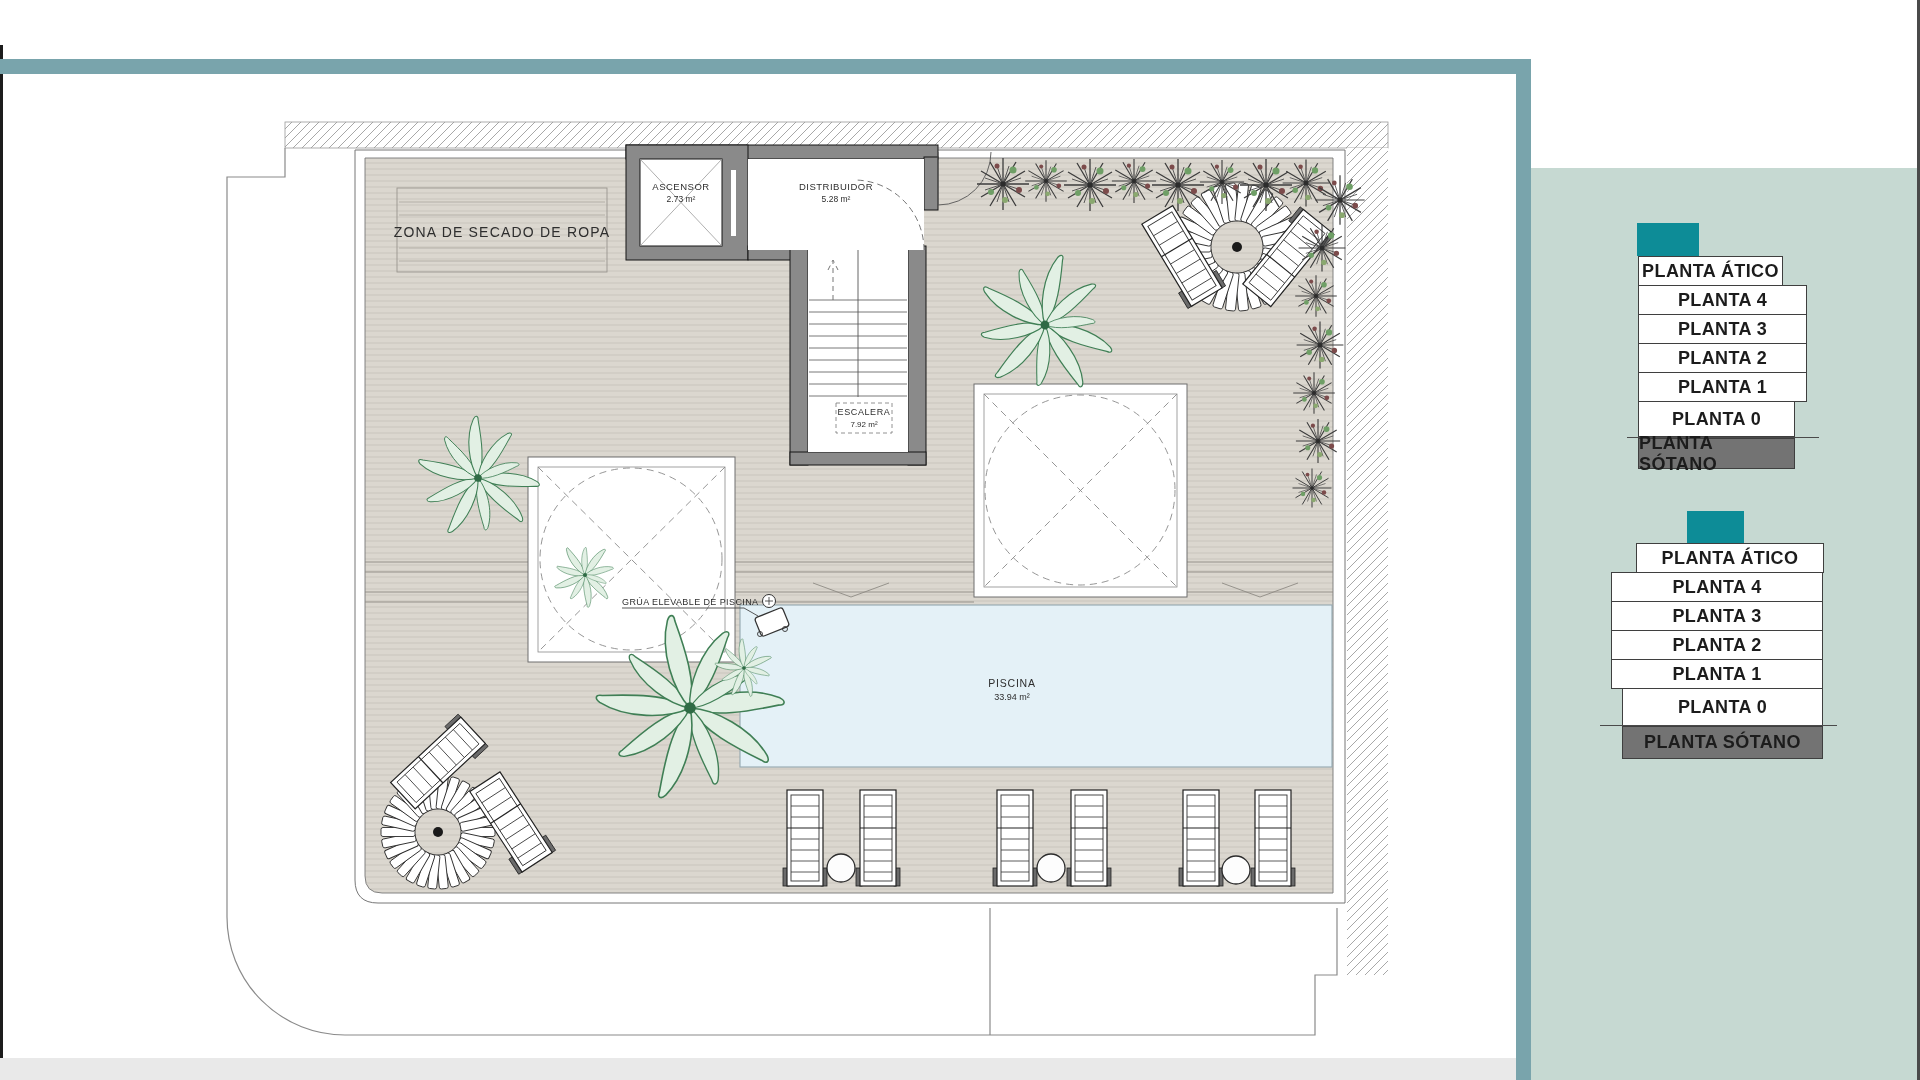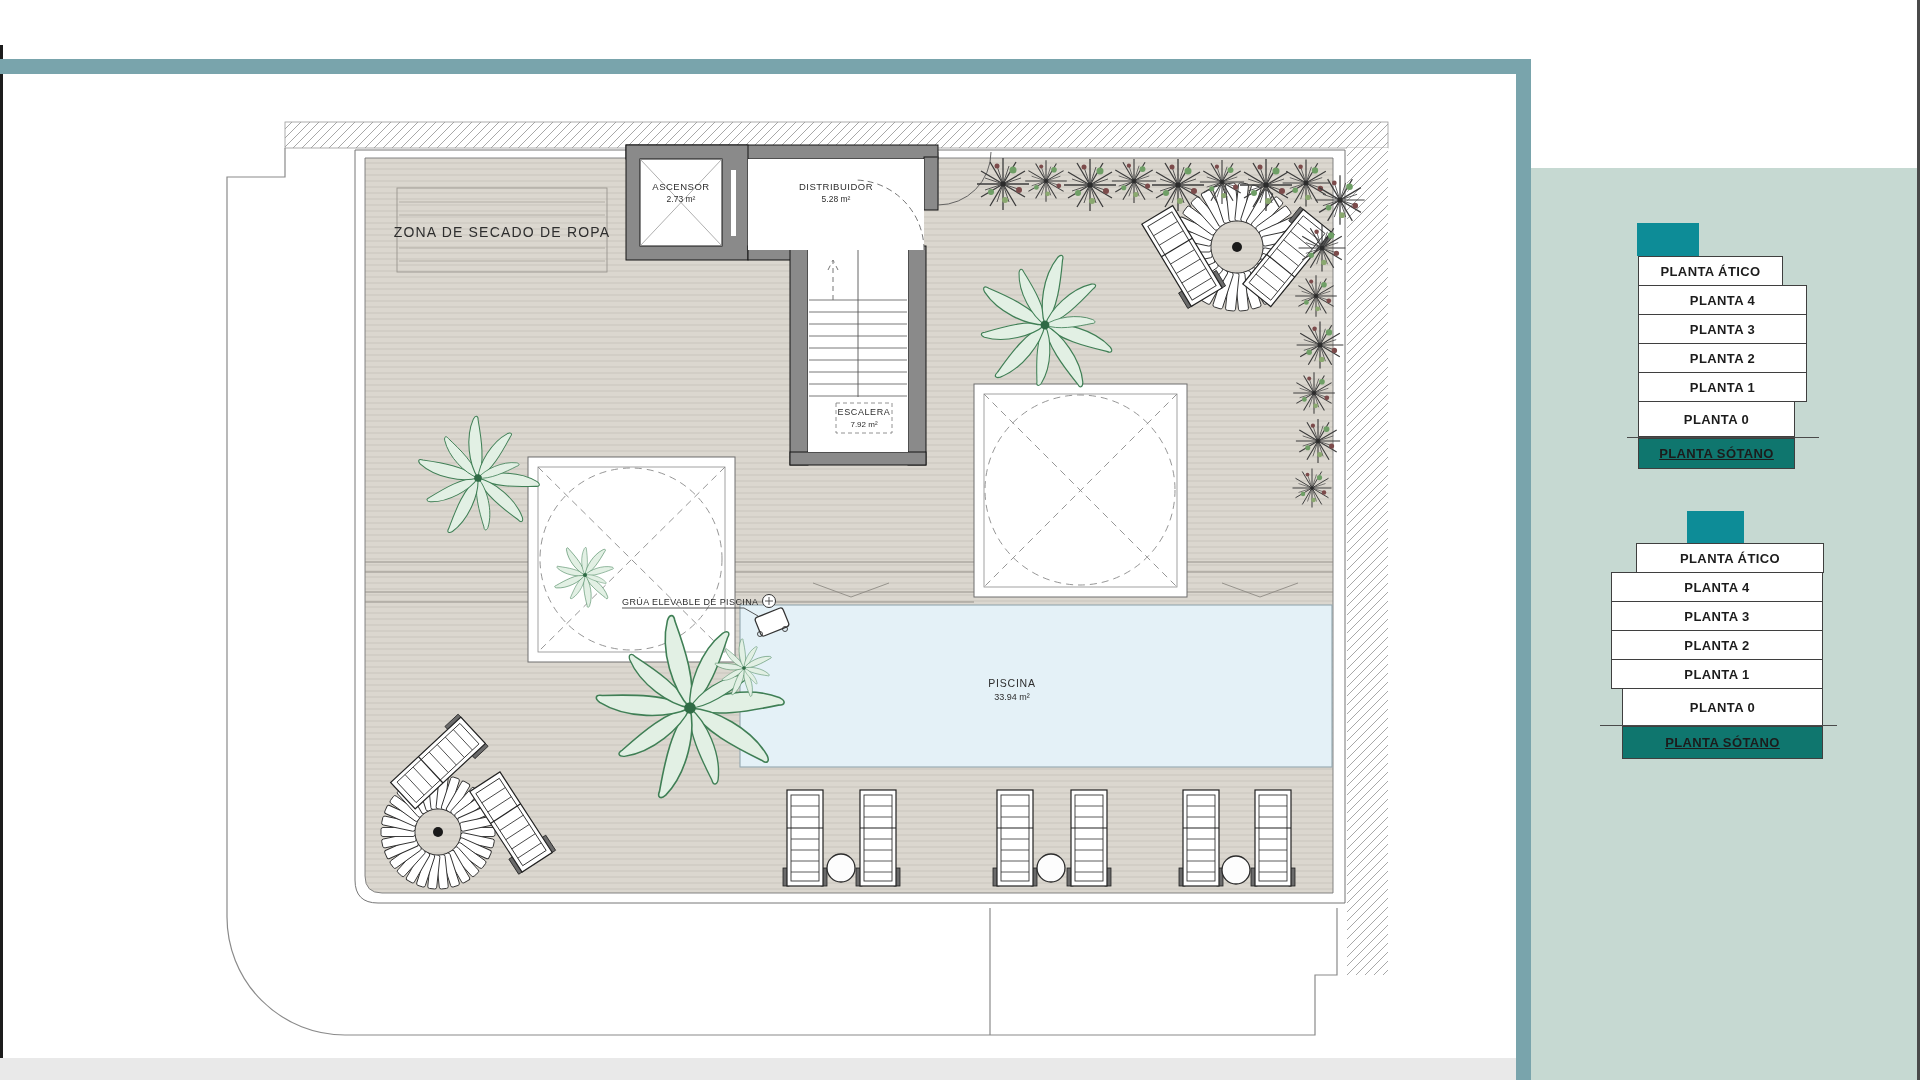--- a/index.html
+++ b/index.html
@@ -9,22 +9,22 @@
   
   .edge-line-left{left:0;top:45px;width:3px;height:1035px;background:#1c1c1c;}
   .bar-top{left:0;top:59px;width:1531px;height:15px;background:#79a4ac;}
   .bar-right{left:1516px;top:59px;width:15px;height:1021px;background:#79a4ac;}
   .right-panel{left:1531px;top:168px;width:389px;height:912px;background:#c6d9d2;}
   .edge-line-right{left:1917px;top:0;width:3px;height:1080px;background:#4a4a4a;}
   .bottom-band{left:0;top:1058px;width:1516px;height:22px;background:#e9e9e9;}
   
   .fl-cap{background:#0d8c97;}
   .fl-row{background:#fff;border:1px solid #3f3f3f;display:flex;align-items:center;justify-content:center;
-          font-size:13px;font-weight:bold;color:#1c1c1c;letter-spacing:.4px;box-sizing:border-box;cursor:pointer;}
-  .fl-row.basement{background:#0f766e;text-decoration:underline;}
+          font-size:18px;font-weight:bold;color:#1c1c1c;letter-spacing:.4px;box-sizing:border-box;cursor:pointer;}
+  .fl-row.basement{background:#737373;}
   .fl-line{height:0;border-top:1px solid #4a4a4a;}
   svg text{font-family:"Liberation Sans","DejaVu Sans",sans-serif;fill:#2e2e2e;}
 </style>
 </head>
 <body>
 
 <div class="stage">
 
   <div class="abs edge-line-left"></div>
   <div class="abs bar-top"></div>

